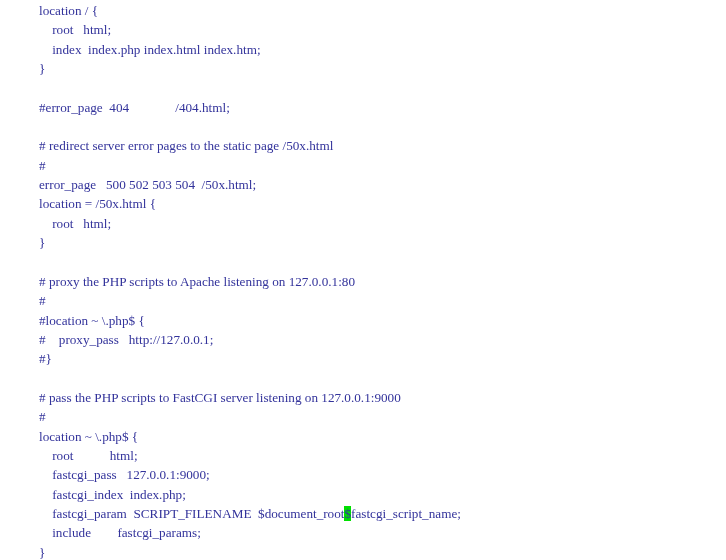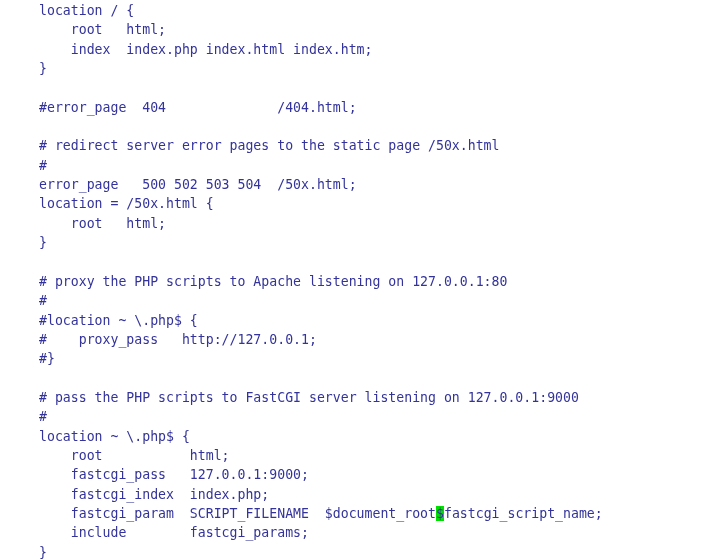--- a/index.html
+++ b/index.html
@@ -32,20 +32,21 @@
     line-height: 19.35px;
     color: #33339b;
     white-space: pre;
     letter-spacing: 0px;
     -webkit-font-smoothing: antialiased;
   }
   .ln {
     display: block;
     height: 19.35px;
     white-space: pre;
+    font-family: Liberation Serif, serif;
   }
   .cursor {
     background: #00e000;
     color: #33339b;
   }
 </style>
 </head>
 <body>
 
 <div id="editor">

